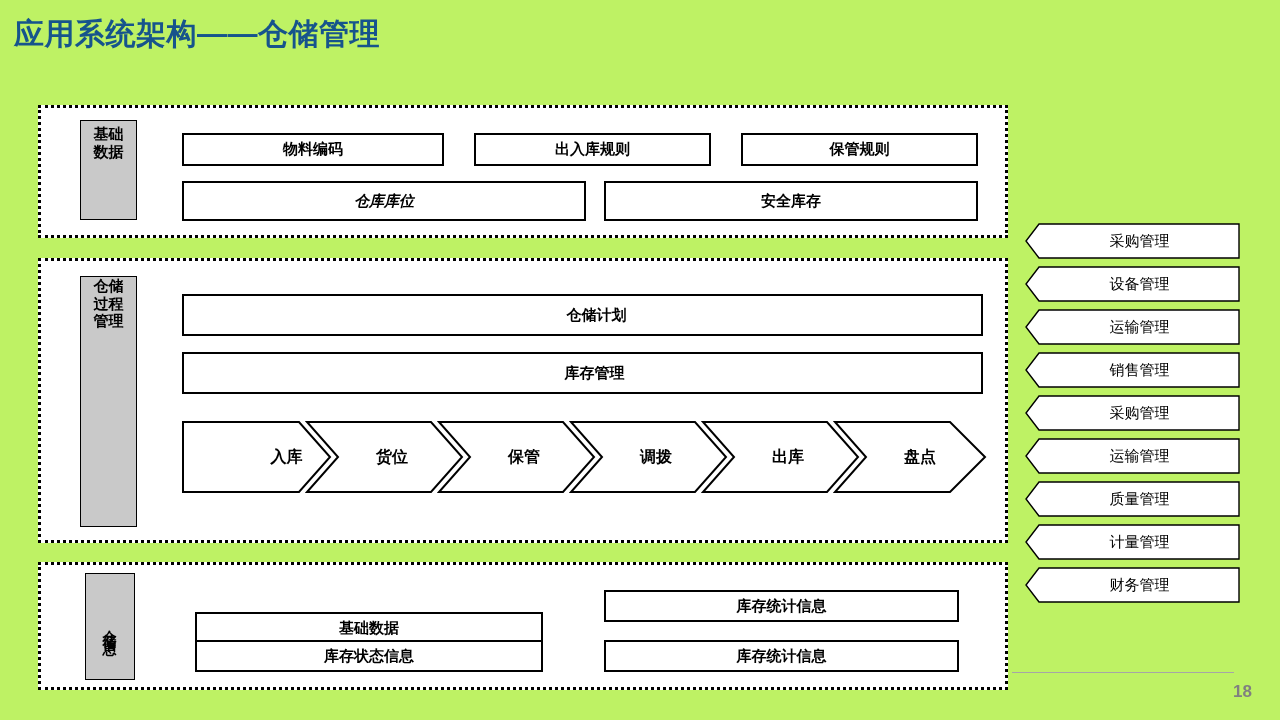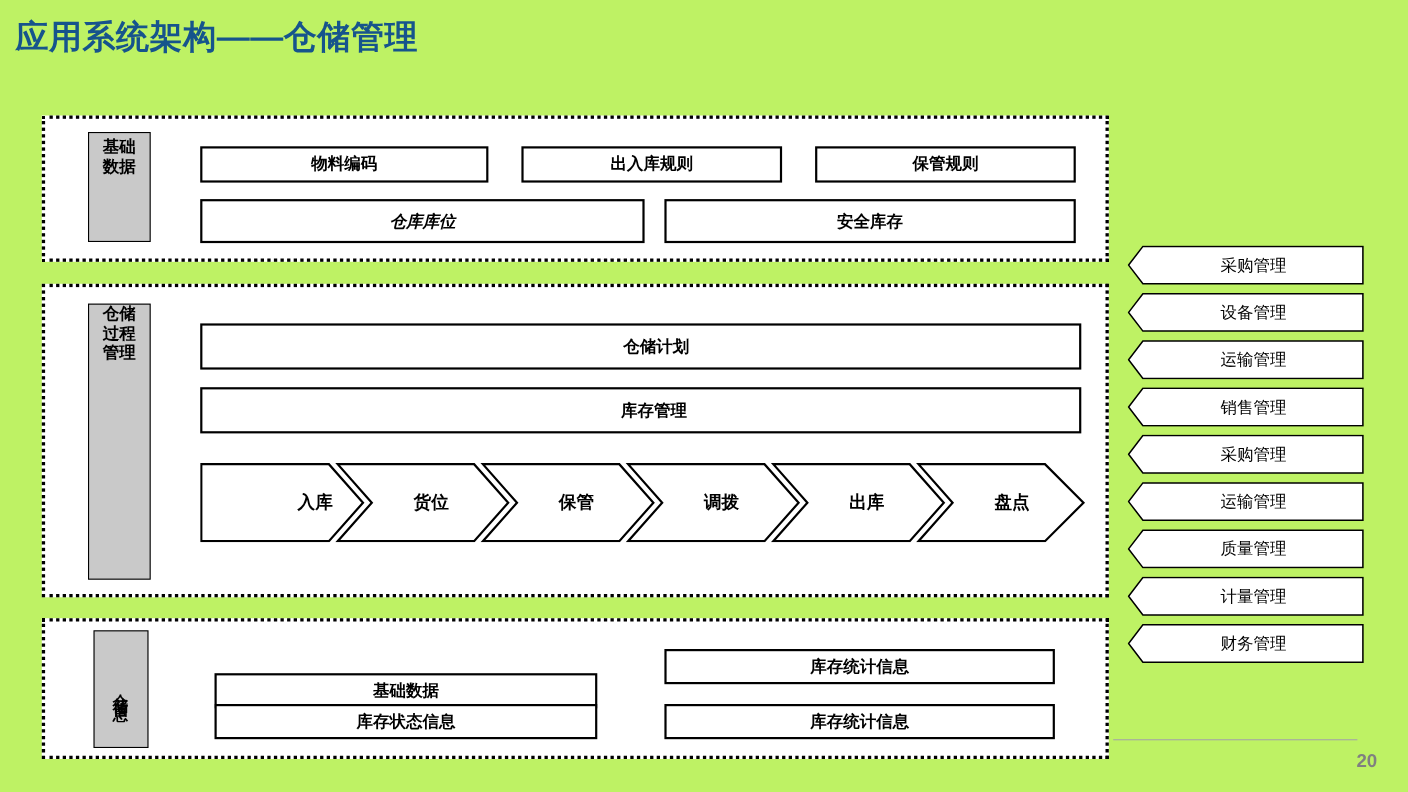--- a/index.html
+++ b/index.html
@@ -255,15 +255,15 @@
   </div>
 
   <div class="arrow-item" style="top:567px;">
     <svg viewBox="0 0 215 36" xmlns="http://www.w3.org/2000/svg" preserveAspectRatio="none">
       <path d="M14,1 L214,1 L214,35 L14,35 L1,18 Z" fill="#ffffff" stroke="#000000" stroke-width="1.4"></path>
     </svg>
     <div class="arrow-label">财务管理</div>
   </div>
 
   <div id="footer-rule"></div>
-  <div id="page-number">20</div>
+  <div id="page-number">18</div>
 
 </div>
 
 </body></html>

